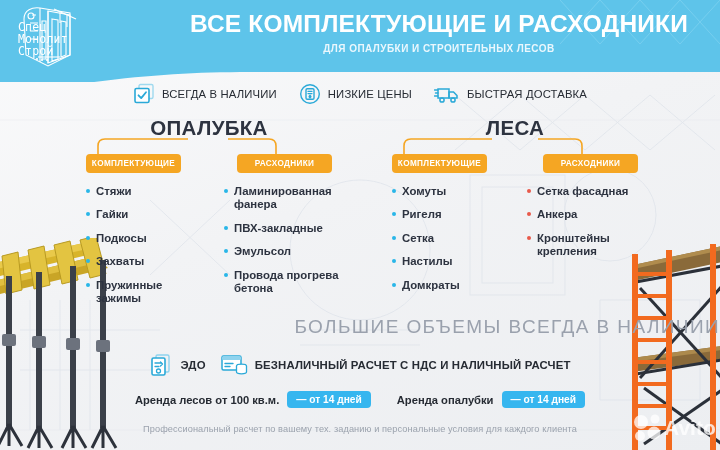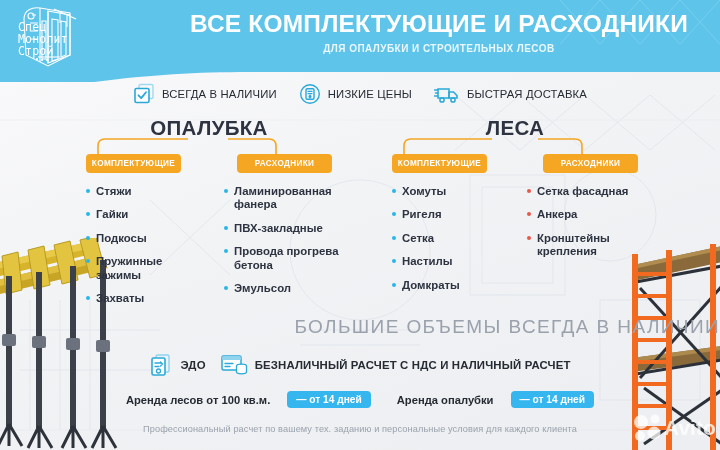--- a/index.html
+++ b/index.html
@@ -98,21 +98,21 @@
     display:flex;justify-content:center;align-items:center;gap:14px;text-align:center;
   }
   .payrow .lbl{
     font-size:11.4px;font-weight:bold;color:#262b33;letter-spacing:.15px;
     white-space:nowrap;
   }
   .rentrow{
     position:absolute;left:0;top:391px;width:720px;z-index:4;
     display:flex;justify-content:center;align-items:center;gap:26px;
   }
-  .rent{display:flex;align-items:center;gap:17px;}
+  .rent{display:flex;align-items:center;gap:8px;}
   .rent .lbl{font-size:11.2px;font-weight:bold;color:#262b33;white-space:nowrap;}
   .chip{
     background:#36b6ef;color:#ffffff;border-radius:4px;
     font-size:10.2px;font-weight:bold;padding:3px 9px;white-space:nowrap;
   }
   .footnote{
     position:absolute;left:0;top:424px;width:720px;text-align:center;z-index:4;
     font-size:9.2px;color:#9ba2ad;letter-spacing:.1px;white-space:nowrap;
   }
 
@@ -344,44 +344,44 @@
       <div class="item">
         <span class="dot"></span>
         <span>Гайки</span>
       </div>
       <div class="item">
         <span class="dot"></span>
         <span>Подкосы</span>
       </div>
       <div class="item">
         <span class="dot"></span>
+        <span>Захваты</span>
+      </div>
+      <div class="item">
+        <span class="dot"></span>
         <span>Пружинные зажимы</span>
       </div>
-      <div class="item">
-        <span class="dot"></span>
-        <span>Захваты</span>
-      </div>
     </div>
 
     <div class="col" style="left:224px;width:130px;">
       <div class="item">
         <span class="dot"></span>
         <span>Ламинированная фанера</span>
       </div>
       <div class="item">
         <span class="dot"></span>
         <span>ПВХ-закладные</span>
       </div>
       <div class="item">
         <span class="dot"></span>
+        <span>Эмульсол</span>
+      </div>
+      <div class="item">
+        <span class="dot"></span>
         <span>Провода прогрева бетона</span>
-      </div>
-      <div class="item">
-        <span class="dot"></span>
-        <span>Эмульсол</span>
       </div>
     </div>
 
     <div class="col" style="left:392px;width:120px;">
       <div class="item">
         <span class="dot"></span>
         <span>Хомуты</span>
       </div>
       <div class="item">
         <span class="dot"></span>

